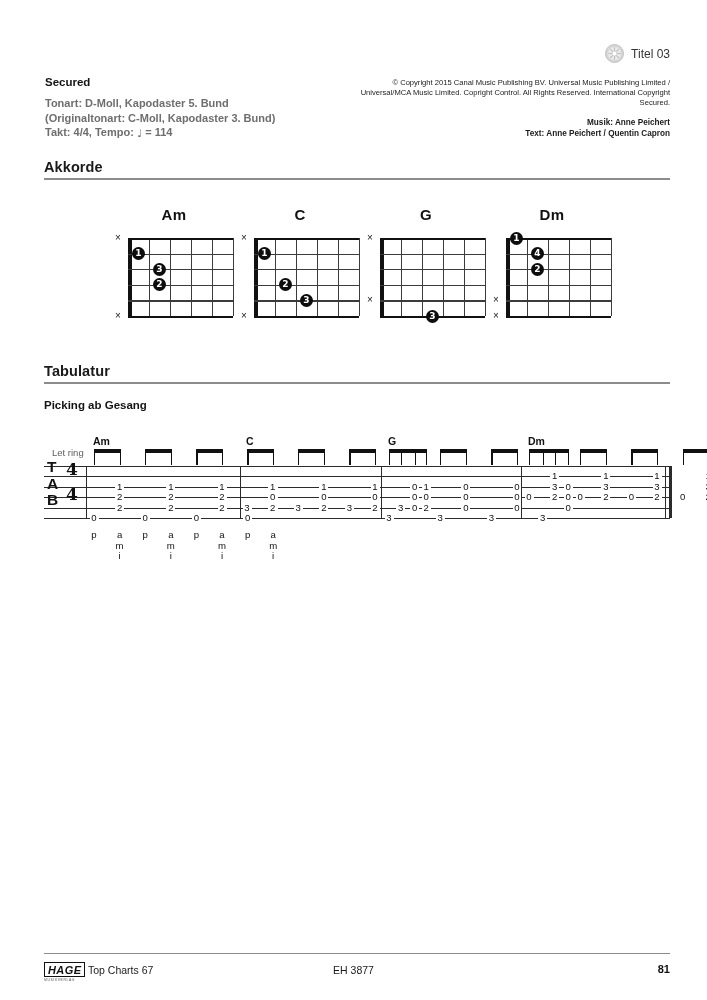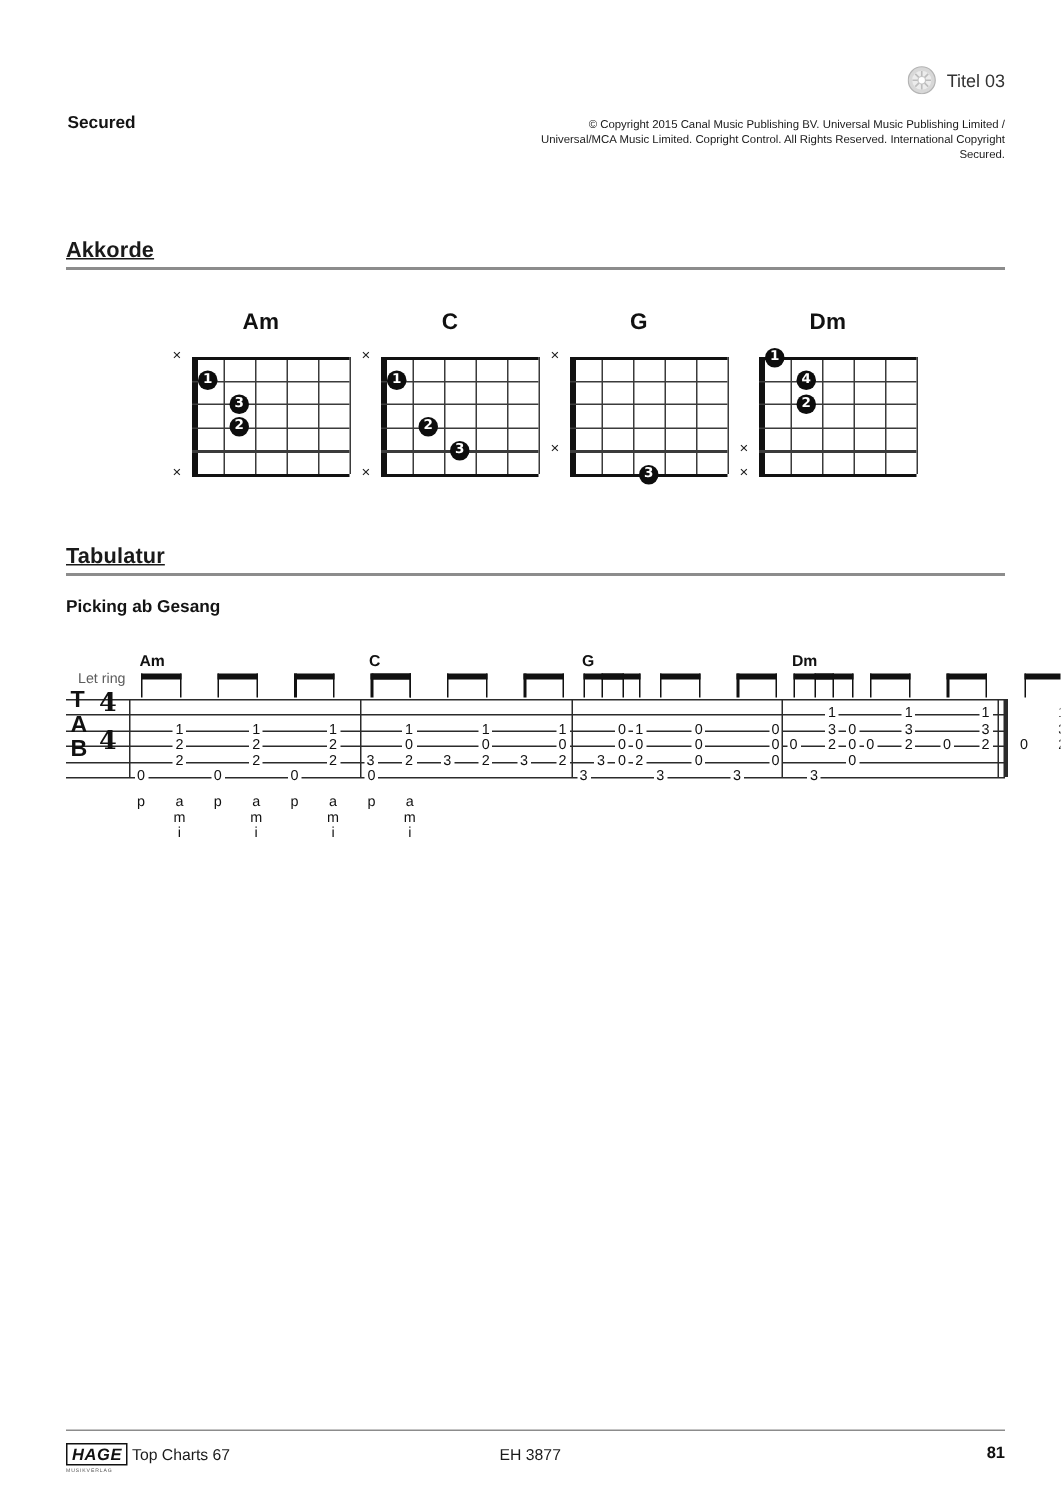--- a/index.html
+++ b/index.html
@@ -90,21 +90,20 @@
     line-height: 11px;
     font-weight: bold;
     color: #1a1a1a;
   }
 
   
   .section-head {
     position: absolute;
     left: 44px;
     width: 626px;
-    text-decoration: underline;
   }
   .section-head .txt {
     font-size: 14.5px;
     font-weight: bold;
     color: #1a1a1a;
     letter-spacing: 0.1px;
   }
   .section-head .rule {
     margin-top: 3px;
     height: 2px;
@@ -335,20 +334,25 @@
     font-weight: bold;
     color: #111111;
   }
 </style>
 </head>
 <body>
 
 <div class="page">
 
   <div class="artist">Secured</div>
+  <div class="meta">
+    <div>Tonart: D-Moll, Kapodaster 5. Bund</div>
+    <div>(Originaltonart: C-Moll, Kapodaster 3. Bund)</div>
+    <div><span>Takt: 4/4, Tempo: </span><span class="tempo-note">♩</span> <span>= 114</span></div>
+  </div>
 
   <div class="cd-row">
     <span>
       <svg class="cd-icon" width="19" height="19" viewBox="0 0 19 19">
         <circle cx="9.5" cy="9.5" r="9" fill="#d8d8d8" stroke="#b4b4b4" stroke-width="0.8"></circle>
         <circle cx="9.5" cy="9.5" r="6.4" fill="#ececec"></circle>
         <g stroke="#bdbdbd" stroke-width="1.1">
           <line x1="9.5" y1="3.3" x2="9.5" y2="7"></line>
           <line x1="9.5" y1="12" x2="9.5" y2="15.7"></line>
           <line x1="3.3" y1="9.5" x2="7" y2="9.5"></line>
@@ -359,20 +363,22 @@
           <line x1="7.7" y1="11.3" x2="5.2" y2="13.8"></line>
         </g>
         <circle cx="9.5" cy="9.5" r="2.5" fill="#ffffff" stroke="#c4c4c4" stroke-width="0.8"></circle>
       </svg>
     </span>
     <span class="cd-label">Titel 03</span>
   </div>
 
   <div class="copyright">© Copyright 2015 Canal Music Publishing BV. Universal Music Publishing Limited / Universal/MCA Music Limited. Copright Control. All Rights Reserved. International Copyright Secured.</div>
   <div class="credits">
+    <div>Musik: Anne Peichert</div>
+    <div>Text: Anne Peichert / Quentin Capron</div>
   </div>
 
   <div class="section-head" id="head-akkorde">
     <div class="txt">Akkorde</div>
     <div class="rule"></div>
   </div>
 
   <div class="chords" id="chord-diagrams">
       <div class="chord" style="left: 110px;">
         <div class="chord-name">Am</div>

